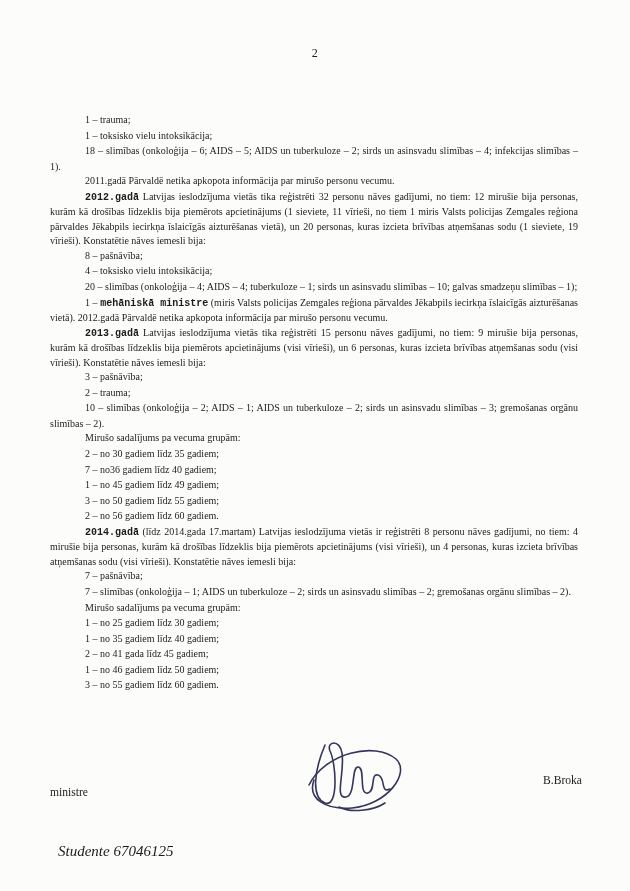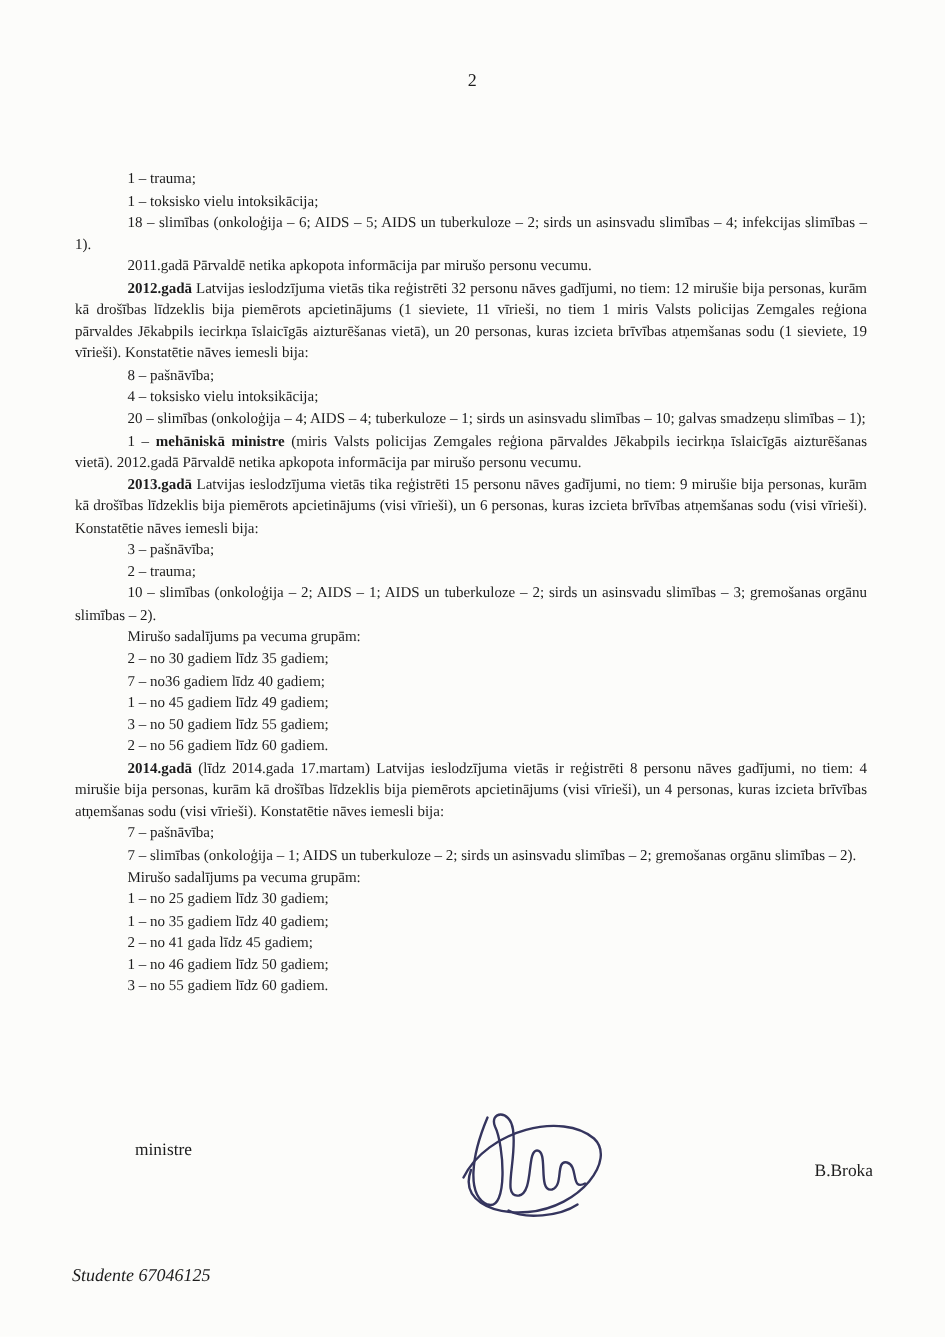--- a/index.html
+++ b/index.html
@@ -20,38 +20,37 @@
     text-align:center; font-size:12px;
     letter-spacing:0.5px;
   }
   .content {
     position:absolute; top:76px; left:50px; width:528px;
     font-size:10px; line-height:14.55px;
     text-align:justify;
     margin-top:37px;
   }
   .para { margin:0; text-indent:35px; }
-  .para b { font-weight:bold; }
+  .para b { font-weight:bold;font-family:Liberation Mono, monospace; }
   .closing { margin-top:26px; }
   .signature {
     position:absolute; left:295px; top:733px;
     width:120px; height:85px;
   }
   .role {
-    position:absolute; left:50px; top:760px;
+    position:absolute; left:50px; top:786px;
     font-size:11.6px;
-    margin-left:40px;
   }
   .signatory {
     position:absolute; right:48px; top:774px;
     font-size:11.6px;
   }
   .footer-note {
-    position:absolute; left:48px; top:843px;
-    font-size:12px; font-style:italic;
+    position:absolute; left:58px; top:843px;
+    font-size:15px; font-style:italic;
   }
 </style>
 </head>
 <body>
 
 <div class="page">
 
   <div class="page-number">2</div>
 
   <div class="content">

